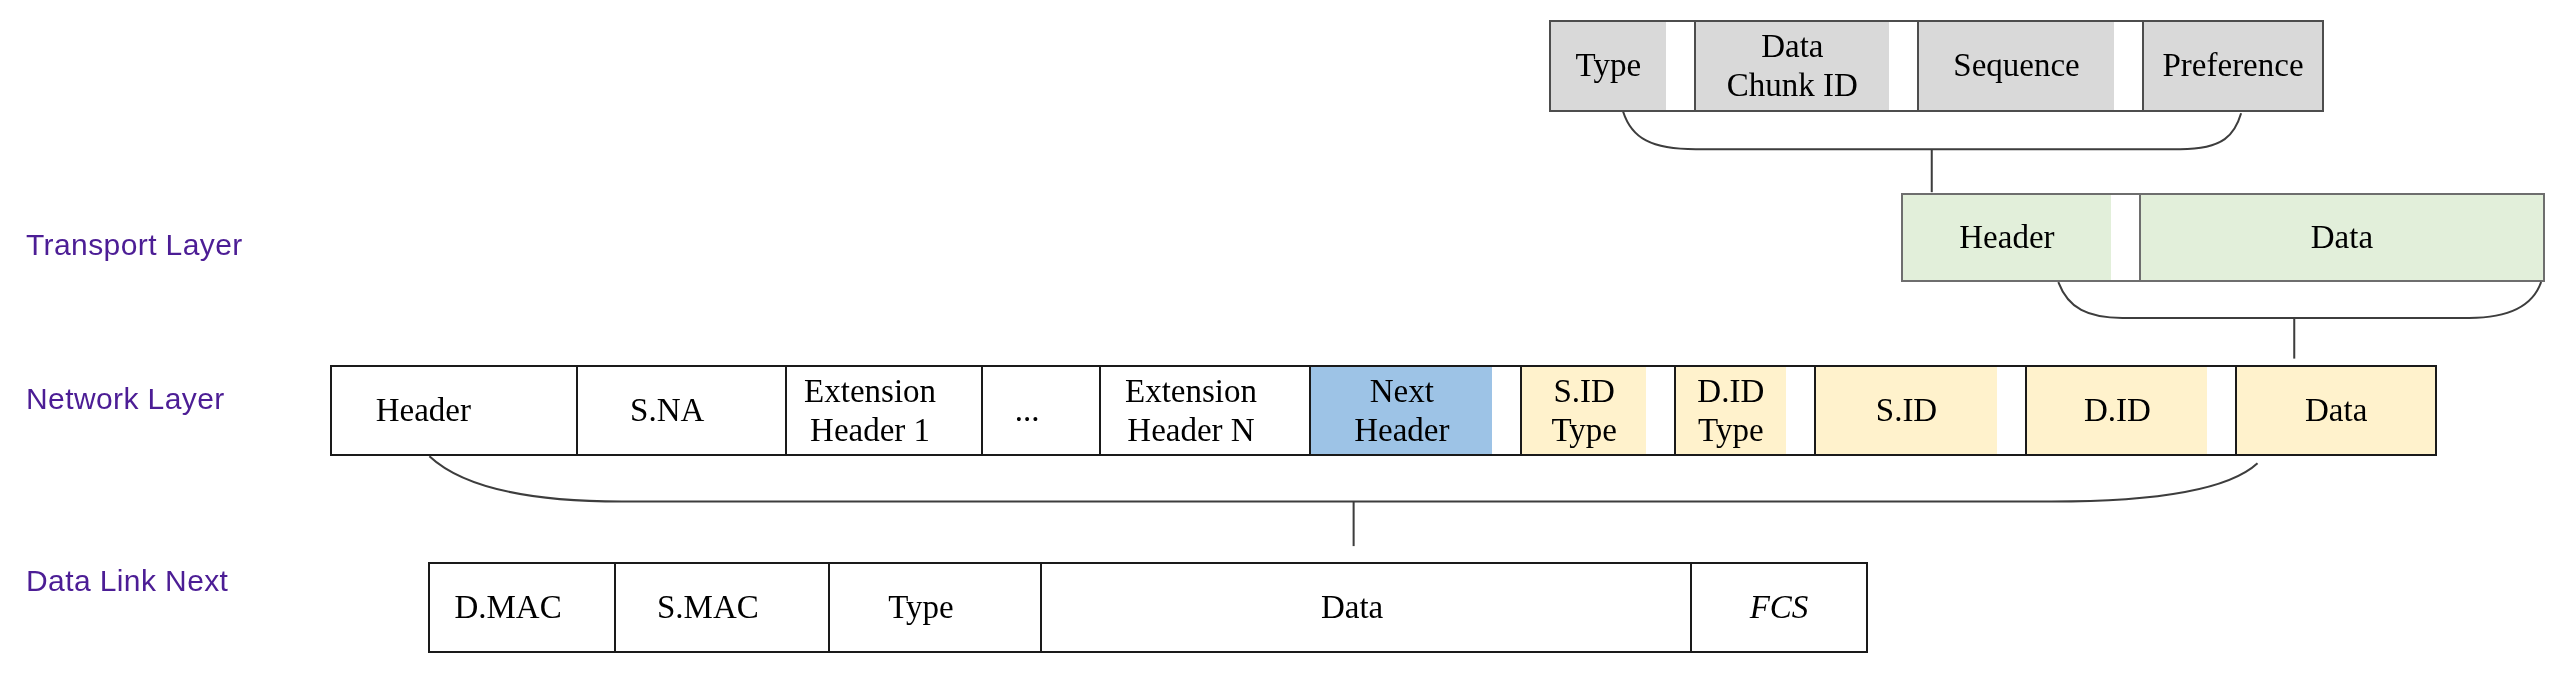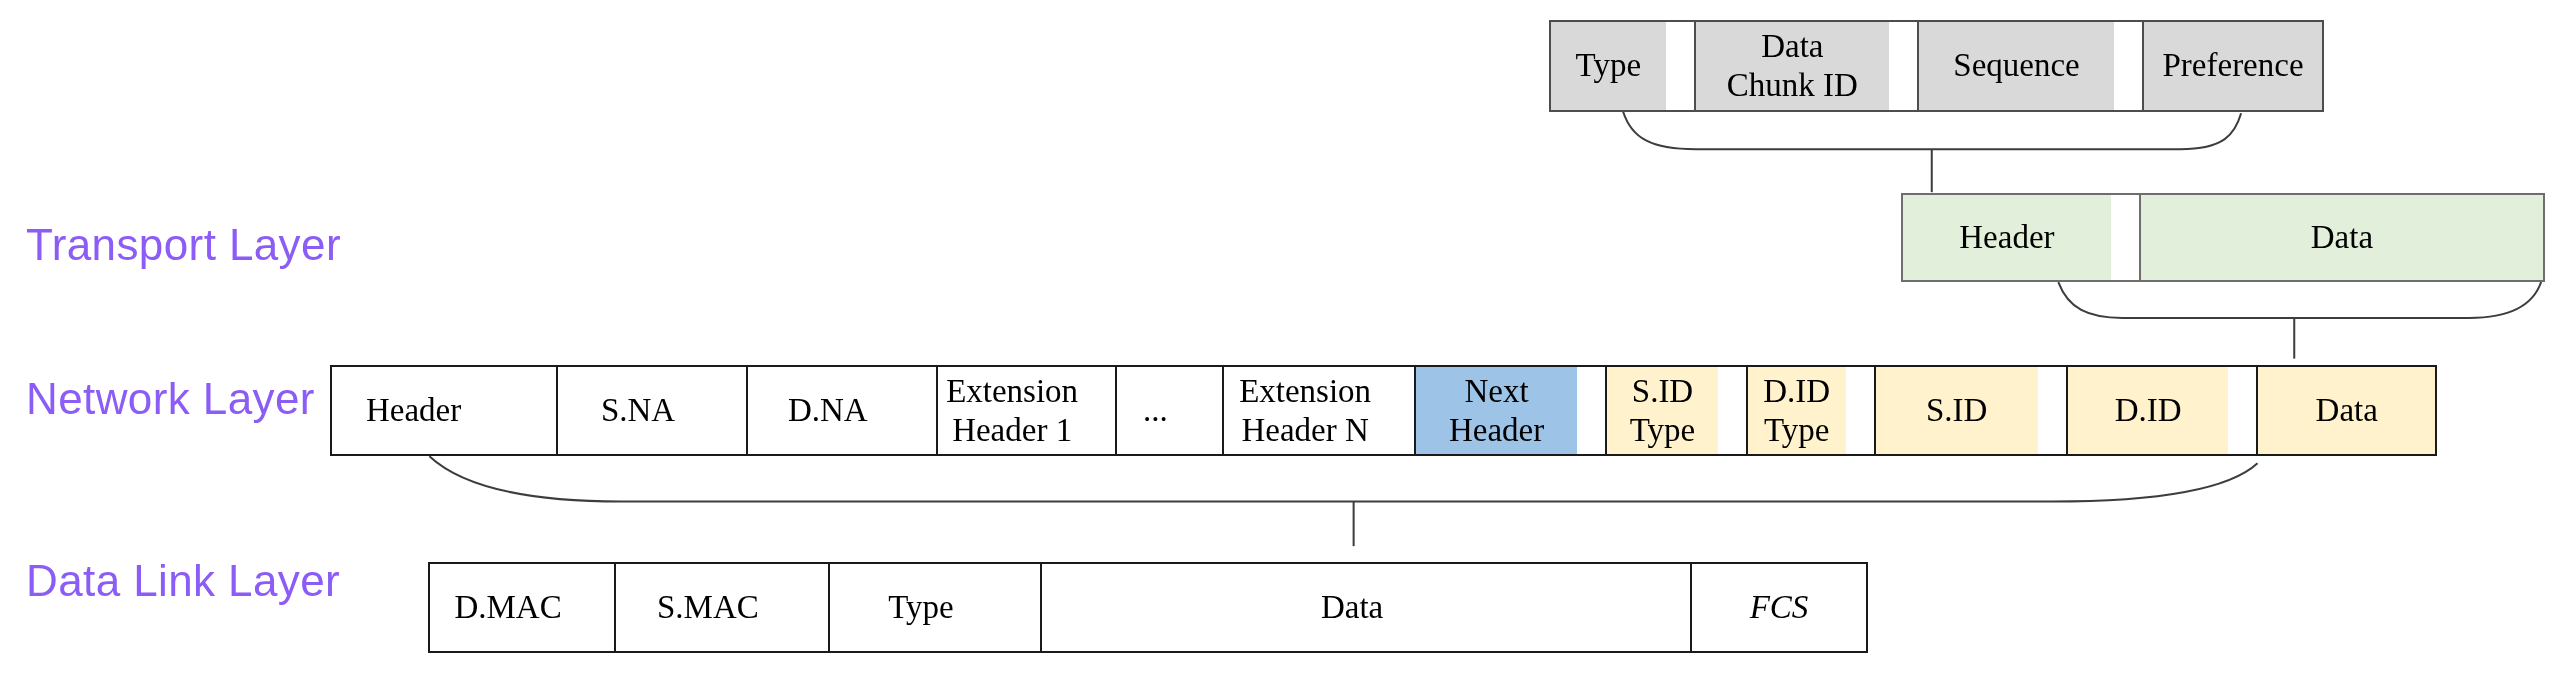--- a/index.html
+++ b/index.html
@@ -8,23 +8,23 @@
     width: 2576px;
     height: 675px;
     background: #ffffff;
     overflow: hidden;
     font-family: "Liberation Serif", "DejaVu Serif", serif;
   }
   .layer-label {
     position: absolute;
     left: 26px;
     font-family: "Liberation Sans", "DejaVu Sans", sans-serif;
-    font-size: 44px;
+    font-size: 30px;
     line-height: 36px;
-    color: #8b5cf6;
+    color: #4c1d95;
     letter-spacing: 0.4px;
     white-space: nowrap;
   }
   .row {
     position: absolute;
     display: flex;
     align-items: stretch;
     box-sizing: border-box;
     border: 2.3px solid var(--row-border, #1a1a1a);
     gap: 28px;
@@ -51,39 +51,38 @@
   .braces { position: absolute; left: 0; top: 0; }
   .braces path, .braces line { stroke: var(--line); stroke-width: 2.6; fill: none; }
 </style>
 </head>
 <body>
 
 <div class="stage">
 
   <div class="layer-label" style="top: 227px;">Transport Layer</div>
   <div class="layer-label" style="top: 381px;">Network Layer</div>
-  <div class="layer-label" style="top: 563px;">Data Link Layer</div>
+  <div class="layer-label" style="top: 563px;">Data Link Next</div>
 
   <div class="row row-chunk" style="left: 1549px; top: 19.5px; width: 775px; height: 92px;">
     <div class="cell" style="width: 127px;">Type</div>
     <div class="cell" style="width: 216px;">Data
 Chunk ID</div>
     <div class="cell" style="width: 218px;">Sequence</div>
     <div class="cell" style="width: 199px;">Preference</div>
   </div>
 
   <div class="row row-transport" style="left: 1901px; top: 193px; width: 644px; height: 89px;">
     <div class="cell" style="width: 217px;">Header</div>
     <div class="cell" style="width: 422px;">Data</div>
   </div>
 
   <div class="row row-network" style="left: 330px; top: 365px; width: 2107px; height: 91px;">
     <div class="cell" style="width: 195px;">Header</div>
     <div class="cell" style="width: 193px; margin-left: 33px;">S.NA</div>
-    <div class="cell" style="width: 193px;">D.NA</div>
     <div class="cell" style="width: 180px;">Extension
 Header 1</div>
     <div class="cell" style="width: 95px;">...</div>
     <div class="cell" style="width: 195px;">Extension
 Header N</div>
     <div class="cell fill-blue" style="width: 195px;">Next
 Header</div>
     <div class="cell fill-yellow" style="width: 134px;">S.ID
 Type</div>
     <div class="cell fill-yellow" style="width: 119px;">D.ID

